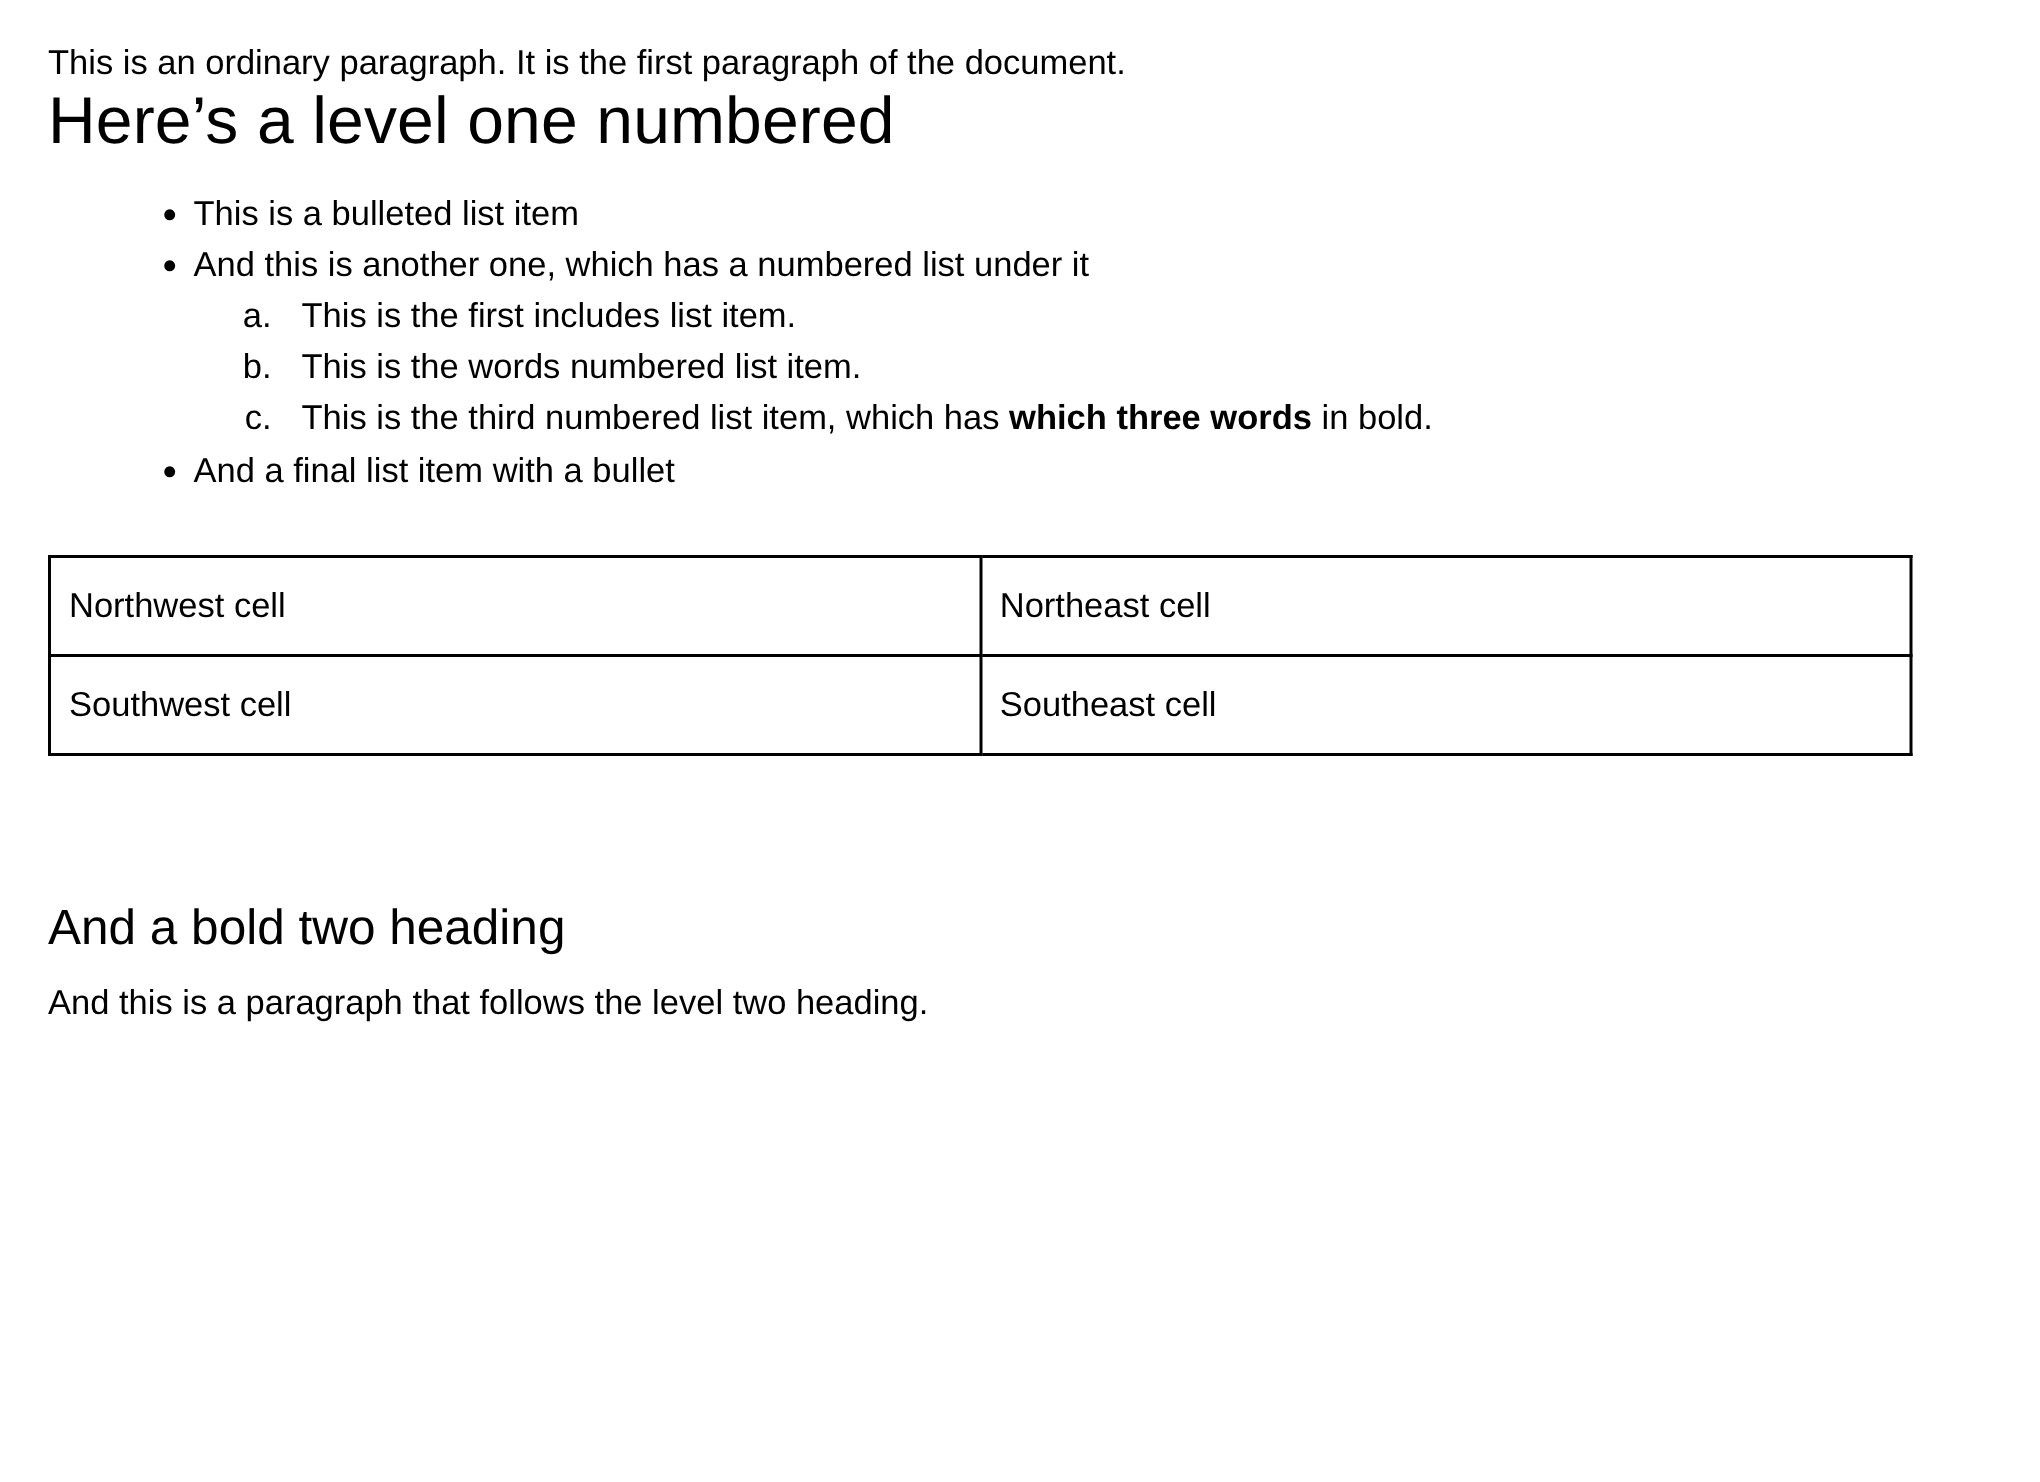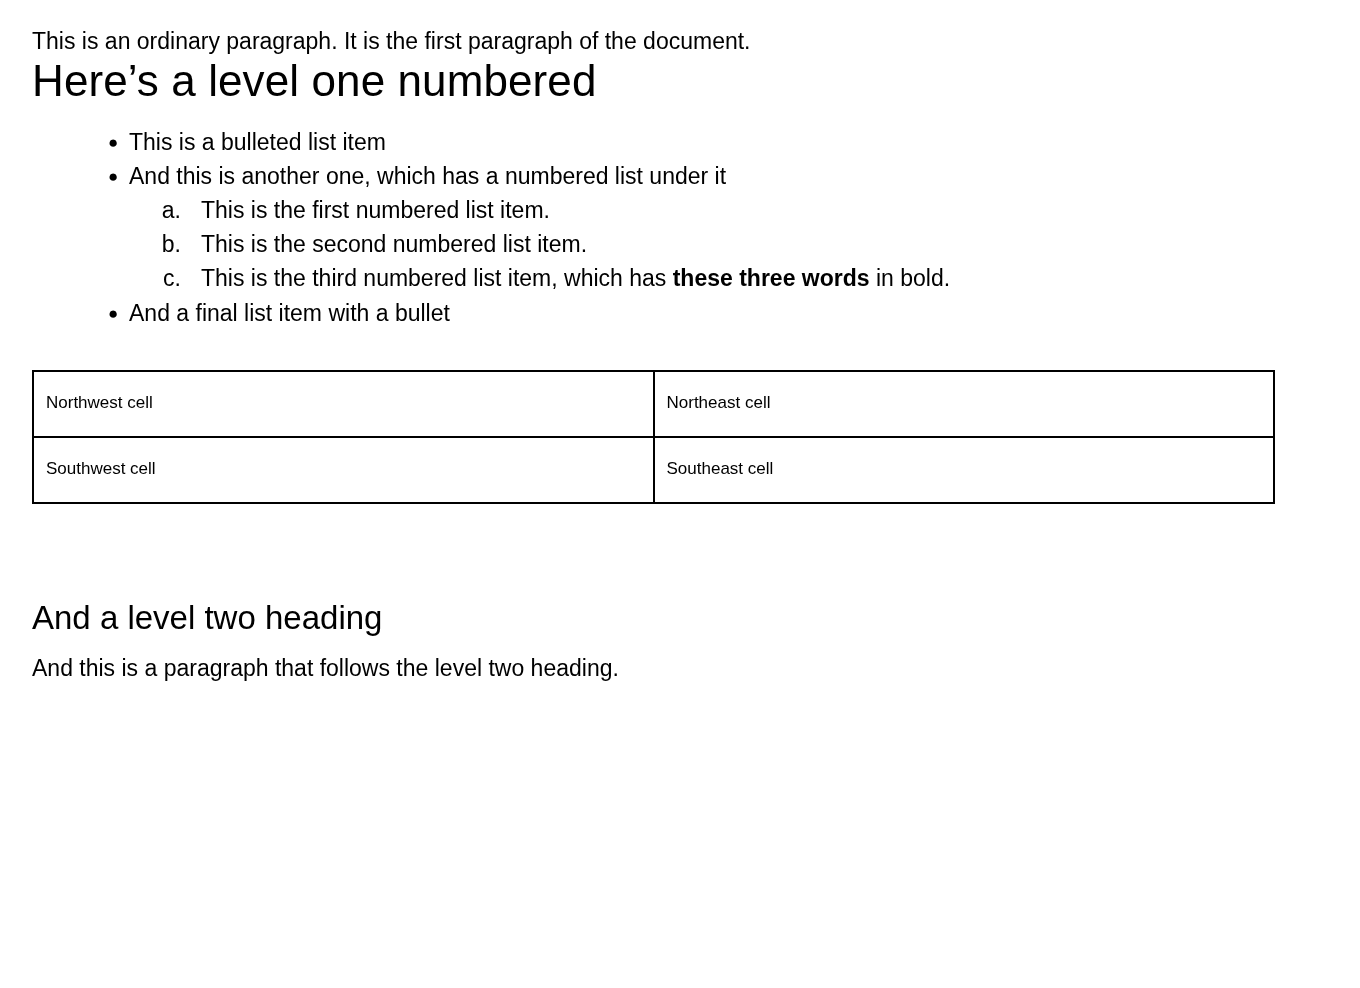--- a/index.html
+++ b/index.html
@@ -83,21 +83,21 @@
   }
 
   table.doc-table {
     border-collapse: collapse;
     margin-top: 42px;
     width: 1243px;
     table-layout: fixed;
   }
   table.doc-table td {
     border: 2px solid #000000;
-    font-size: 17px;
+    font-size: 23px;
     padding: 9px 12px 11px 12px;
     height: 44px;
     vertical-align: middle;
   }
   h2.h2 {
     font-size: 33px;
     font-weight: normal;
     margin: 95px 0 16px 0;
     line-height: 1.15;
   }
@@ -117,29 +117,29 @@
     <li>
       <span class="bullet-glyph">●</span>
       <span>This is a bulleted list item</span>
     </li>
     <li>
       <span class="bullet-glyph">●</span>
       <span>And this is another one, which has a numbered list under it</span>
       <ol class="numbers">
         <li>
           <span class="num-glyph">a.</span>
-          <span>This is the first numbered list item.</span>
+          <span>This is the first includes list item.</span>
         </li>
         <li>
           <span class="num-glyph">b.</span>
-          <span>This is the second numbered list item.</span>
+          <span>This is the words numbered list item.</span>
         </li>
         <li>
           <span class="num-glyph">c.</span>
-          <span>This is the third numbered list item, which has </span><span class="bold">these three words</span><span> in bold.</span>
+          <span>This is the third numbered list item, which has </span><span class="bold">which three words</span><span> in bold.</span>
         </li>
       </ol>
     </li>
     <li>
       <span class="bullet-glyph">●</span>
       <span>And a final list item with a bullet</span>
     </li>
   </ul>
 
   <table class="doc-table">
@@ -148,17 +148,17 @@
         <td>Northwest cell</td>
         <td>Northeast cell</td>
       </tr>
       <tr>
         <td>Southwest cell</td>
         <td>Southeast cell</td>
       </tr>
     </tbody>
   </table>
 
-  <h2 class="h2">And a level two heading</h2>
+  <h2 class="h2">And a bold two heading</h2>
 
   <p class="para last-para">And this is a paragraph that follows the level two heading.</p>
 
 </div>
 
 </body></html>

